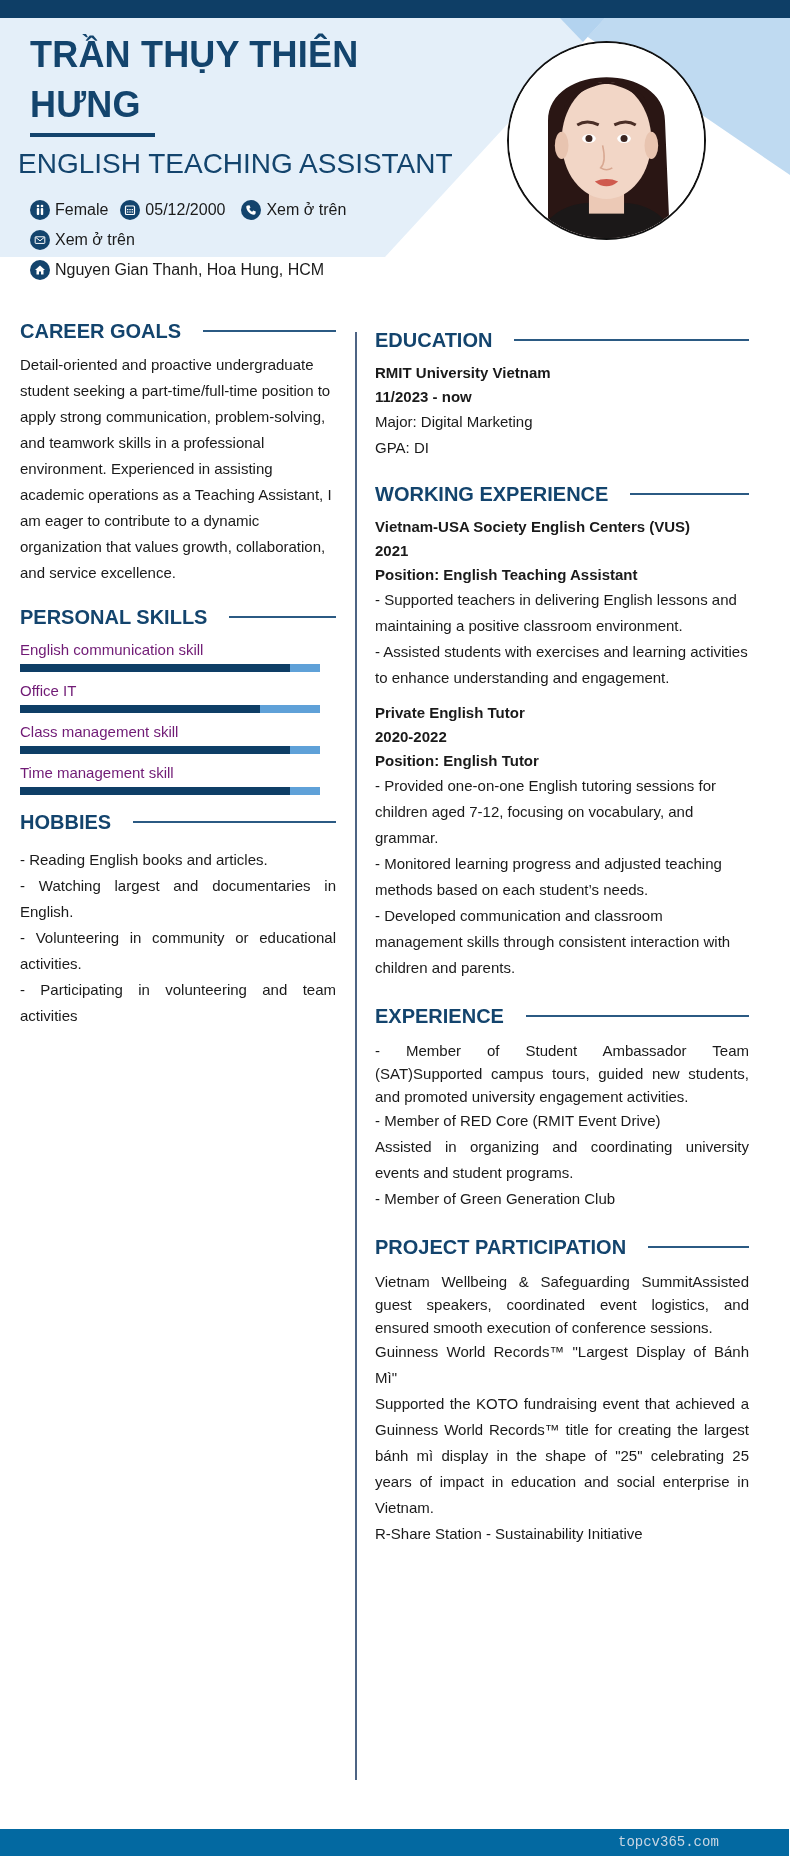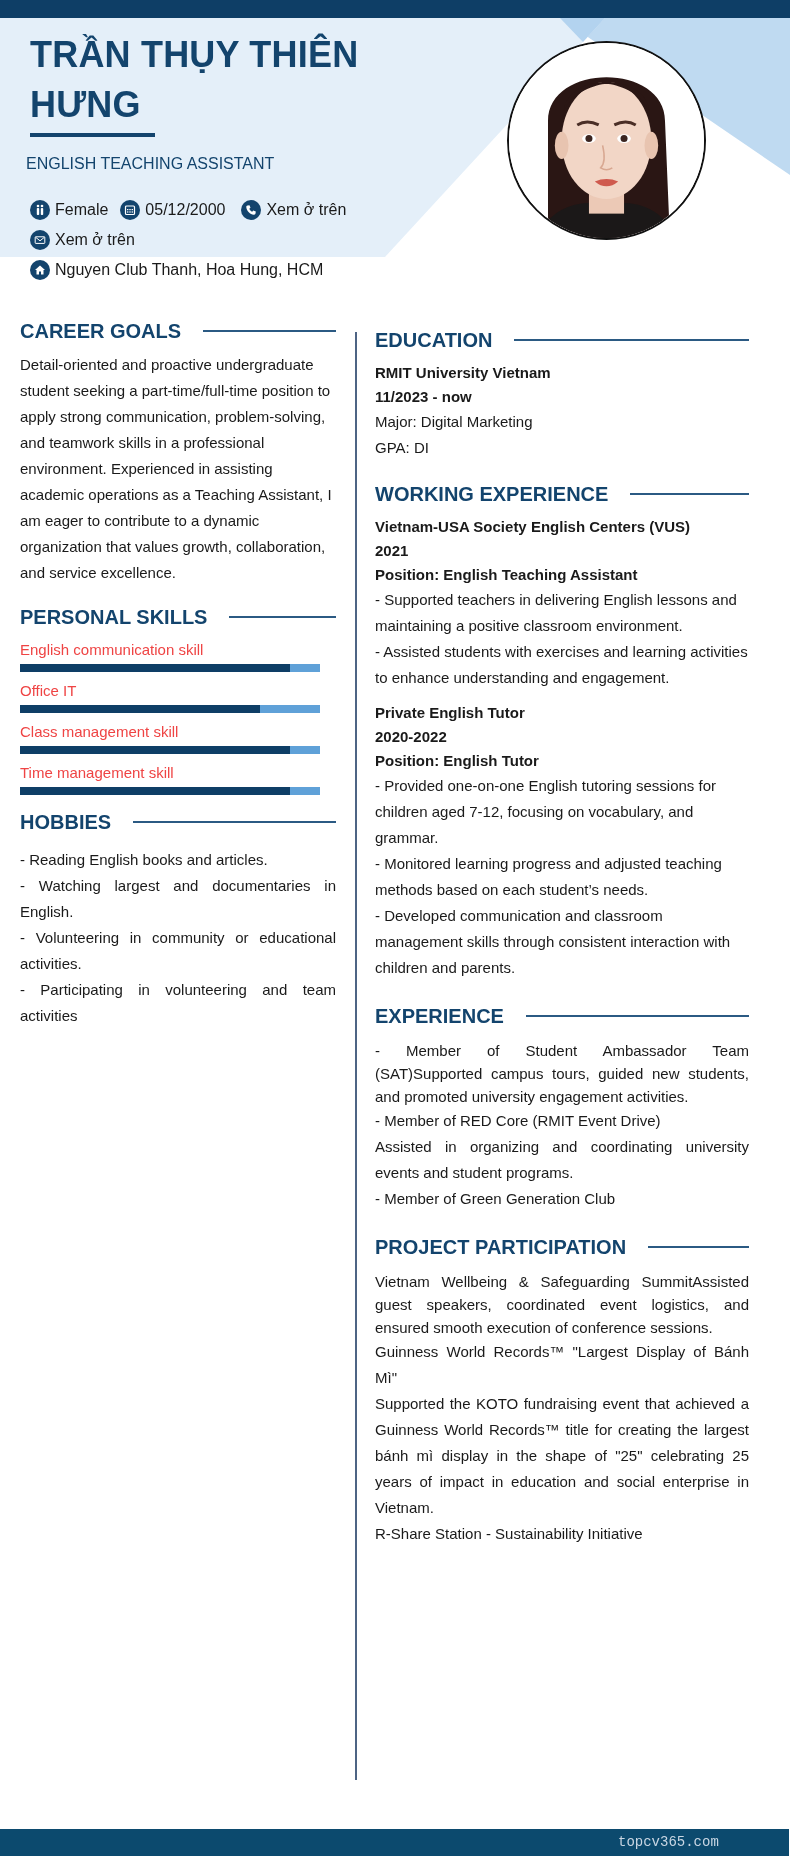--- a/index.html
+++ b/index.html
@@ -4,21 +4,21 @@
 <style>
   * { margin: 0; padding: 0; box-sizing: border-box; }
   html, body { width: 790px; height: 1856px; background: #ffffff; overflow: hidden; }
   body { position: relative; font-family: "Liberation Sans", sans-serif; color: #1a1a1a; }
 
   .topbar { position: absolute; left: 0; top: 0; width: 790px; height: 18px; background: #0e3e66; }
   .bg-shapes { position: absolute; left: 0; top: 18px; width: 790px; height: 260px; }
 
   .name { position: absolute; left: 30px; top: 30px; width: 400px; font-size: 36px; line-height: 50px; font-weight: bold; color: #13446d; letter-spacing: 0.2px; }
   .name-rule { position: absolute; left: 30px; top: 133px; width: 125px; height: 4px; background: #13446d; }
-  .job-title { position: absolute; left: 26px; top: 152px; font-size: 16px; line-height: 24px; color: #13446d; font-weight: normal; }
+  .job-title { position: absolute; left: 18px; top: 152px; font-size: 28px; line-height: 24px; color: #13446d; font-weight: normal; }
 
   .contact { position: absolute; left: 30px; font-size: 16px; line-height: 20px; color: #1a1a1a; display: flex; align-items: flex-end; }
   .contact .item { display: flex; align-items: center; margin-right: 12px; }
   .contact .ico { width: 20px; height: 20px; border-radius: 50%; background: #13446d; display: inline-flex; align-items: center; justify-content: center; margin-right: 5px; flex-shrink: 0; }
   .contact .ico svg { width: 12px; height: 12px; fill: #fff; }
   .c1 { top: 200px; }
   .c2 { top: 230px; }
   .c3 { top: 260px; }
 
   .avatar { position: absolute; left: 507px; top: 41px; width: 199px; height: 199px; border-radius: 50%; border: 2px solid #111; overflow: hidden; background: #ffffff; }
@@ -30,28 +30,28 @@
 
   .sec-head { display: flex; align-items: center; font-size: 20px; font-weight: bold; color: #13446d; line-height: 26px; margin-bottom: 8px; gap: 16px; }
   .sec-head .line { flex: 1; height: 2px; background: #2b5a83; margin-left: 6px; }
 
   .para { font-size: 15px; line-height: 26px; color: #1a1a1a; }
   .just { text-align: justify; }
   .tight { line-height: 23px; }
   .bold { font-weight: bold; line-height: 24px; }
 
   .skill { margin-bottom: 4px; }
-  .skill-label { font-size: 15px; line-height: 24px; color: #ef4444; }
+  .skill-label { font-size: 15px; line-height: 24px; color: #701a75; }
   .skill-bar { width: 300px; height: 8px; background: #5fa1d8; margin-top: 2px; margin-bottom: 7px; position: relative; }
   .skill-fill { position: absolute; left: 0; top: 0; height: 100%; background: #0e3e66; }
 
   .block { margin-bottom: 18px; }
   .entry { margin-bottom: 10px; }
 
-  .footer { position: absolute; left: 0; top: 1829px; width: 789px; height: 27px; background: #0c4a6e; }
+  .footer { position: absolute; left: 0; top: 1829px; width: 789px; height: 27px; background: #0369a1; }
   .footer-text { position: absolute; left: 618px; top: 5px; font-family: "Liberation Mono", monospace; font-size: 14px; color: #c9d6e3; }
 </style>
 </head>
 <body>
 
 <div class="topbar"></div>
 
 <svg class="bg-shapes" viewBox="0 0 790 260" preserveAspectRatio="none">
   <polygon points="560,0 790,0 790,157" fill="#bfdaf1"></polygon>
   <polygon points="0,0 605,0 385,239 0,239" fill="#e4eff9"></polygon>
@@ -110,21 +110,21 @@
   </span>
 </div>
 
 <div class="contact c3">
   <span class="item">
     <span class="ico">
       <svg viewBox="0 0 12 12">
           <path d="M6 1.5 L11 6 L9.5 6 L9.5 10.5 L7 10.5 L7 7.5 L5 7.5 L5 10.5 L2.5 10.5 L2.5 6 L1 6 Z"></path>
         </svg>
     </span>
-    <span>Nguyen Club Thanh, Hoa Hung, HCM</span>
+    <span>Nguyen Gian Thanh, Hoa Hung, HCM</span>
   </span>
 </div>
 
 <div class="avatar">
   <svg viewBox="0 0 200 200">
     <rect width="200" height="200" fill="#ffffff"></rect>
     <path d="M40 200 L40 80 C40 20 160 20 160 80 L165 200 Z" fill="#2a1614"></path>
     <path d="M30 200 C40 170 70 160 100 165 C130 160 160 170 170 200 Z" fill="#1b1818"></path>
     <rect x="82" y="135" width="36" height="40" fill="#ecc9b6"></rect>
     <ellipse cx="100" cy="100" rx="46" ry="60" fill="#f2d6c6"></ellipse>

